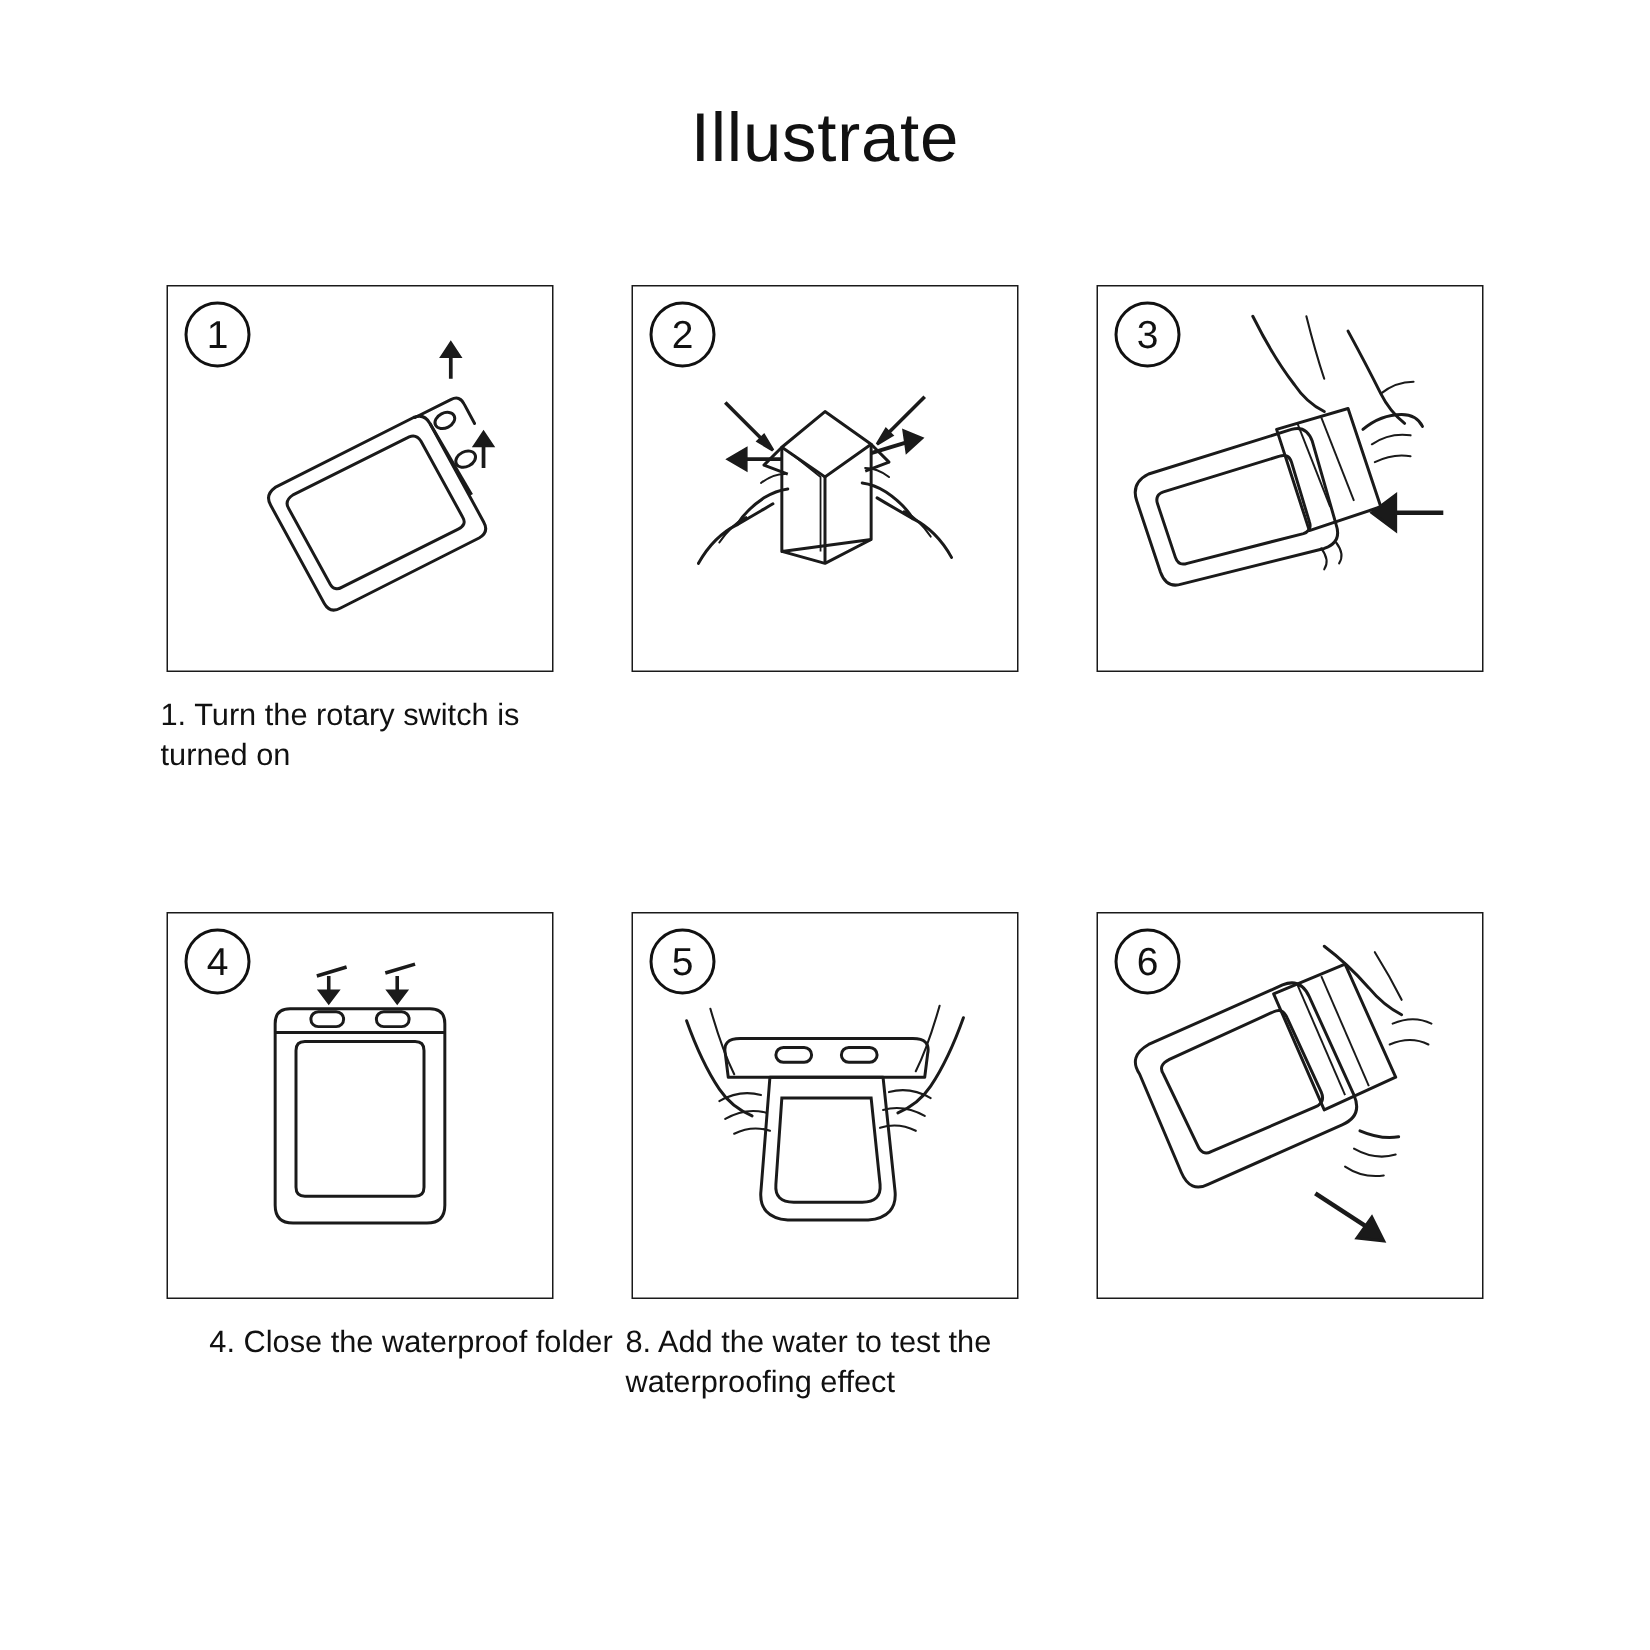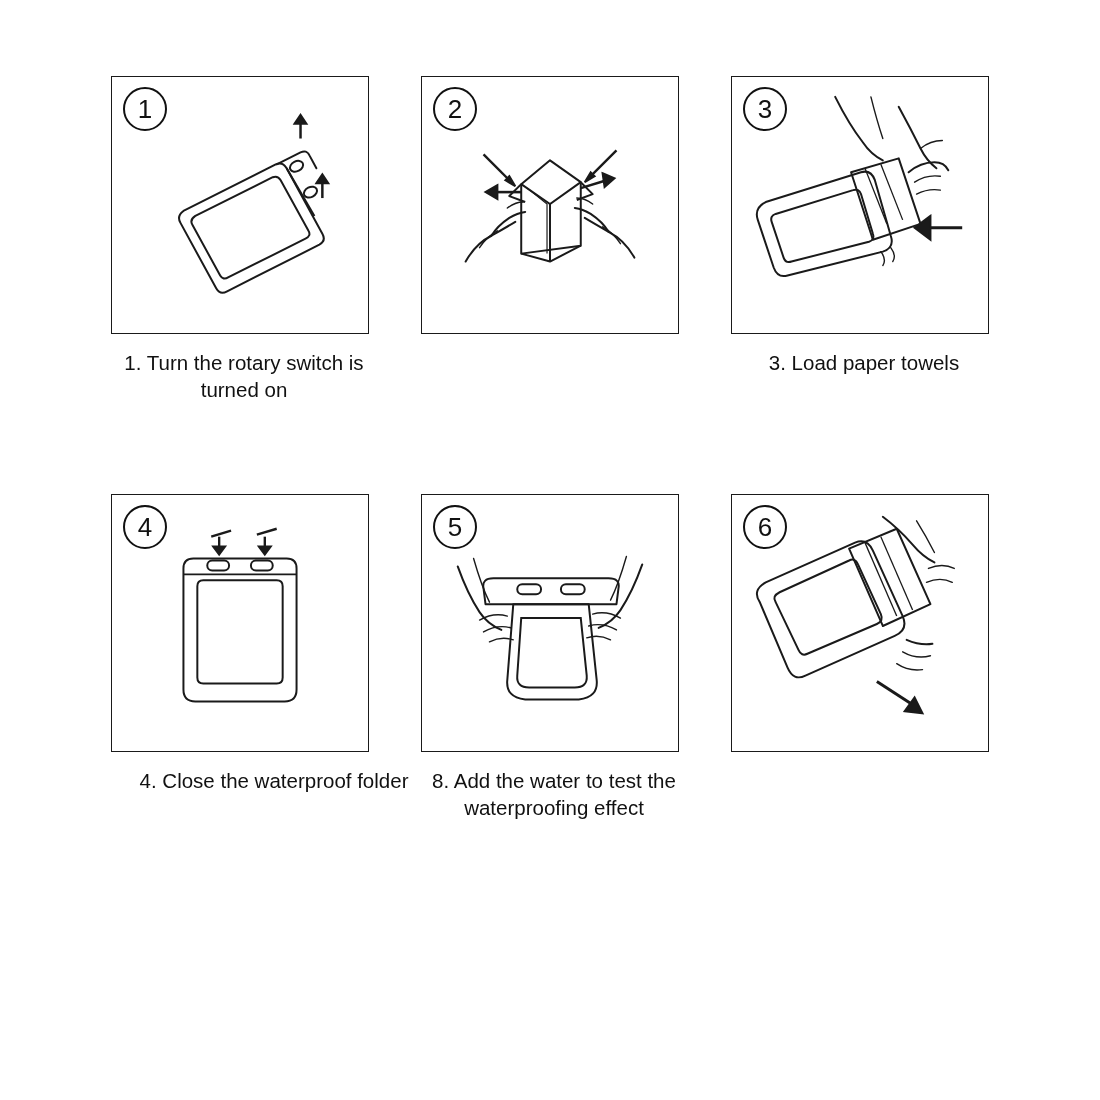--- a/index.html
+++ b/index.html
@@ -74,34 +74,35 @@
     display: block;
     width: 100%;
     height: 100%;
   }
   .caption {
     width: 282px;
     margin: 16px auto 0;
     font-size: 20.5px;
     line-height: 1.3;
     color: #111;
-    text-align: center;
+    text-align: left;
     padding-left: 8px;
     box-sizing: border-box;
   }
   .caption.center-ish {
     text-align: left;
   }
   .cell-4 .caption { padding-left: 0; text-align: center; margin-left: 48px; }
 </style>
 </head>
 <body>
 
 <div class="page">
 
+  <div class="title">Illustrate</div>
 
   <div class="grid">
 
     <div class="cell cell-1">
       <div class="panel">
         <div class="art">
           <svg viewBox="0 0 258 258" fill="none" stroke="#1a1a1a" stroke-width="2">
 
             <path d="M72 135 L165 88 Q172 85 176 92 L212 158 Q216 165 209 169 L116 216 Q109 220 105 213 L69 147 Q65 140 72 135 Z" stroke-linejoin="round"></path>
             <path d="M84 140 L162 101 Q167 99 170 104 L198 155 Q201 160 195 163 L117 202 Q112 205 109 200 L81 149 Q78 144 84 140 Z"></path>
@@ -183,21 +184,20 @@
 
             <path d="M232 152 L196 152" stroke-width="3"></path>
             <path d="M200 140 L184 152 L200 164 Z" fill="#1a1a1a"></path>
 
             <path d="M150 176 Q156 184 152 190" stroke-width="1.4" stroke-linecap="round"></path>
             <path d="M160 172 Q166 180 162 186" stroke-width="1.4" stroke-linecap="round"></path>
           </svg>
         </div>
         <div class="badge">3</div>
       </div>
-      <div class="caption">3. Load paper towels</div>
     </div>
 
     <div class="cell cell-4">
       <div class="panel">
         <div class="art">
           <svg viewBox="0 0 258 258" fill="none" stroke="#1a1a1a" stroke-width="2">
 
             <path d="M72 74 Q72 64 82 64 L176 64 Q186 64 186 74 L186 196 Q186 208 174 208 L84 208 Q72 208 72 196 Z" stroke-linejoin="round"></path>
             <path d="M86 92 Q86 86 92 86 L166 86 Q172 86 172 92 L172 184 Q172 190 166 190 L92 190 Q86 190 86 184 Z"></path>
 

